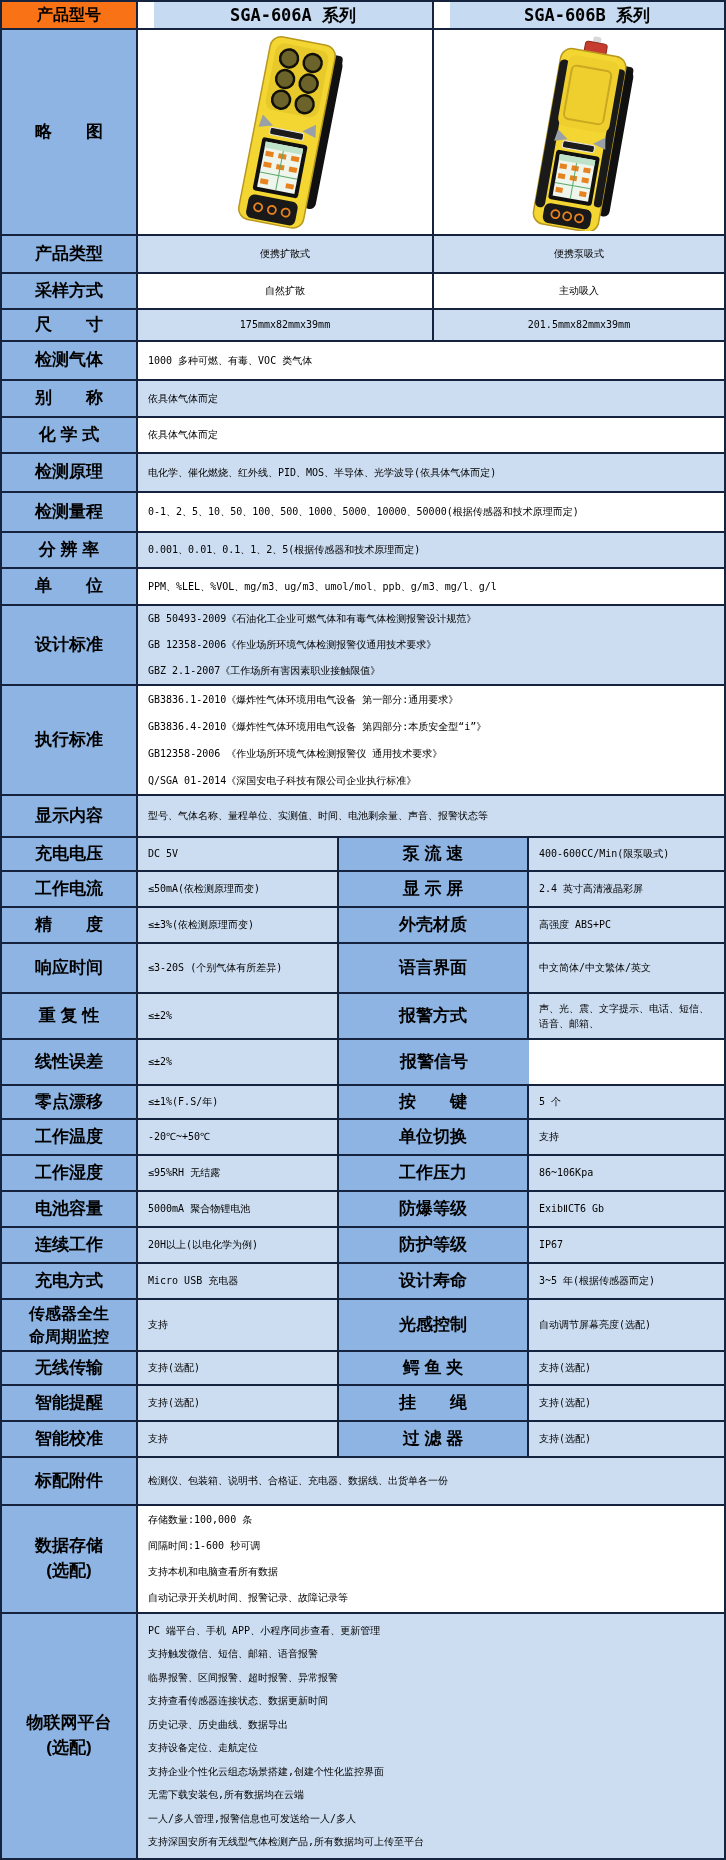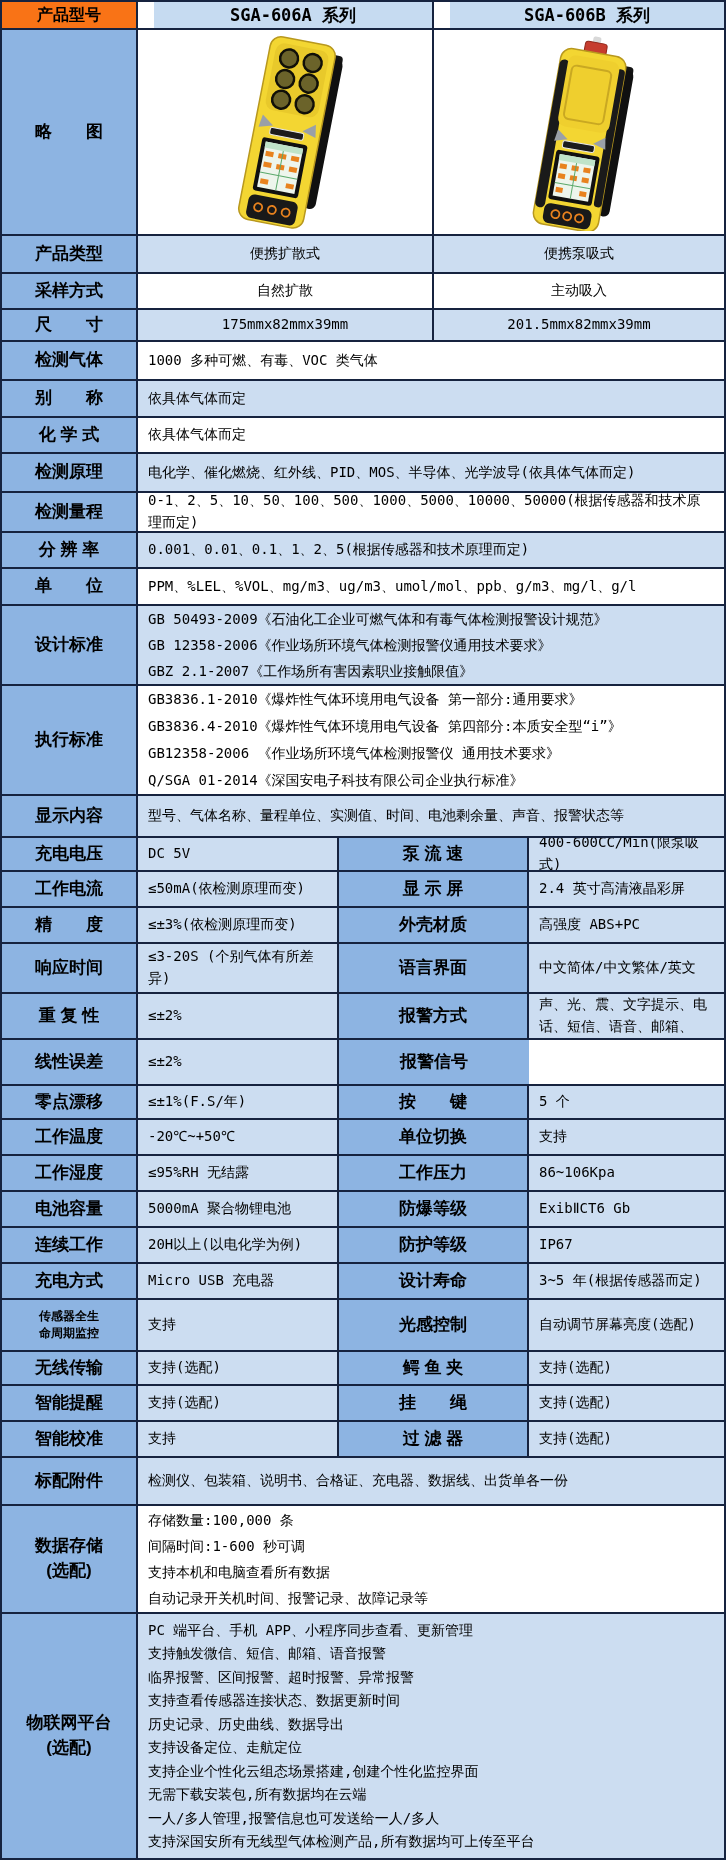--- a/index.html
+++ b/index.html
@@ -9,21 +9,21 @@
   .r { display:grid; border-bottom:2px solid #16233f; flex:0 0 auto; }
   .r:last-child { border-bottom:none; }
   .r > div { border-right:2px solid #16233f; display:flex; align-items:center; overflow:hidden; }
   .r > div:last-child { border-right:none; }
   .g3 { grid-template-columns:136px 296px auto; }
   .g2 { grid-template-columns:136px auto; }
   .g4 { grid-template-columns:136px 201px 190px auto; }
   .lab { background:#8DB4E2; justify-content:center; text-align:center; font-weight:bold; font-size:17px; white-space:pre-line; line-height:1.45; padding:2px; }
   .hlab { background:#f97316; }
   .hval { background:#C6DBF1; justify-content:center; font-weight:bold; font-size:17px; font-family:"DejaVu Sans Mono","Liberation Sans",sans-serif;margin-left:16px; }
-  .val { font-size:14px; font-family:"DejaVu Sans Mono","Liberation Sans",sans-serif; padding:3px 10px; white-space:pre-line; line-height:1.55; }
+  .val { font-size:10px; font-family:"DejaVu Sans Mono","Liberation Sans",sans-serif; padding:3px 10px; white-space:pre-line; line-height:1.55; }
   .vc { justify-content:center; padding-left:0; padding-right:0; }
   .bb { background:#CCDDF1; }
   .bw { background:#FFFFFF; }
   .imgcell { background:#ffffff; justify-content:center; }
   .lh26 { line-height:26px; }
   .lh27 { line-height:27px; }
   .lh24 { line-height:23.5px; padding-top:5px; padding-bottom:5px; }
 </style>
 </head>
 <body>
@@ -246,21 +246,21 @@
     <div class="lab">防护等级</div>
     <div class="val bb">IP67</div>
   </div>
   <div class="r g4" style="height:36px">
     <div class="lab">充电方式</div>
     <div class="val bb">Micro USB 充电器</div>
     <div class="lab">设计寿命</div>
     <div class="val bb">3~5 年(根据传感器而定)</div>
   </div>
   <div class="r g4" style="height:52px">
-    <div class="lab" style="font-size:12px">传感器全生
+    <div class="lab" style="font-size:16px">传感器全生
 命周期监控</div>
     <div class="val bb">支持</div>
     <div class="lab">光感控制</div>
     <div class="val bb">自动调节屏幕亮度(选配)</div>
   </div>
   <div class="r g4" style="height:34px">
     <div class="lab">无线传输</div>
     <div class="val bb">支持(选配)</div>
     <div class="lab">鳄 鱼 夹</div>
     <div class="val bb">支持(选配)</div>

